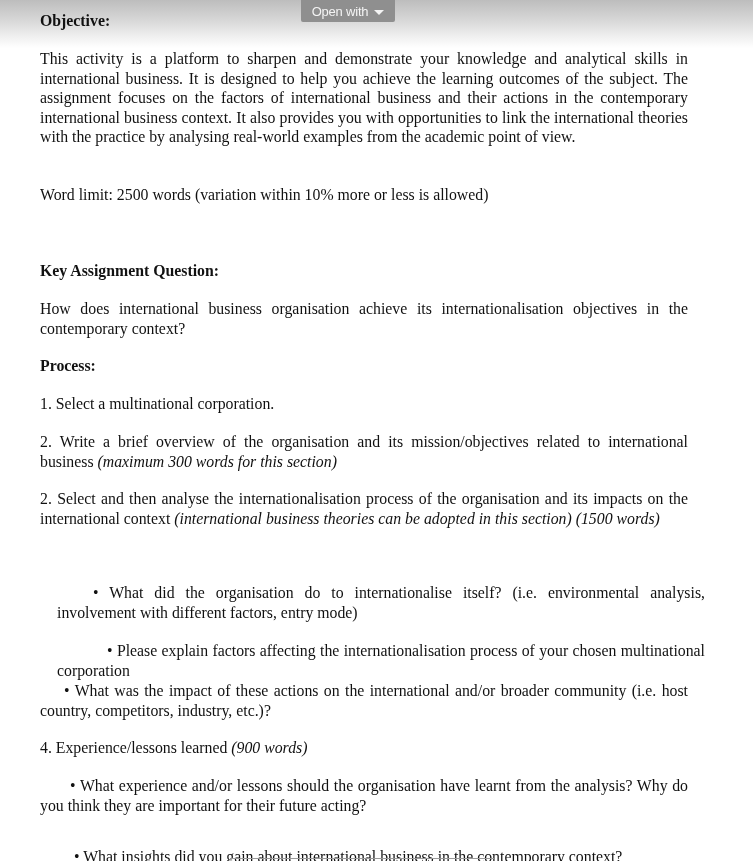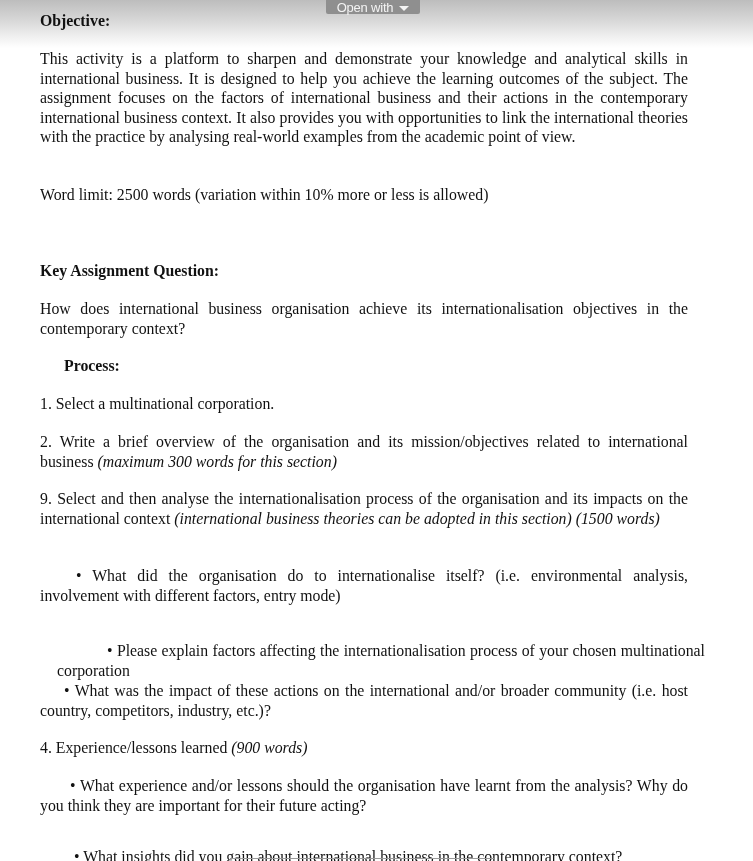--- a/index.html
+++ b/index.html
@@ -8,21 +8,21 @@
     position:relative;
     font-family:"Liberation Serif", "DejaVu Serif", serif;
     color:#111;
   }
   .top-shade {
     position:absolute; left:0; top:0; width:753px; height:48px;
     background:linear-gradient(to bottom, #bdbdbd 0%, #d6d6d6 40%, #f2f2f2 80%, rgba(255,255,255,0) 100%);
     z-index:1;
   }
   .open-with {
-    position:absolute; left:326px; top:0; width:94px; height:14px;
+    position:absolute; left:301px; top:0; width:94px; height:22px;
     background:#8f8f8f; border-radius:0 0 2px 2px;
     color:#f4f4f4; font-family:"Liberation Sans", "DejaVu Sans", sans-serif;
     font-size:13px; display:flex; align-items:center; justify-content:center;
     gap:6px; z-index:3; cursor:pointer; letter-spacing:-0.2px;
   }
   .caret {
     width:0; height:0; border-left:5px solid transparent; border-right:5px solid transparent;
     border-top:5px solid #f4f4f4; margin-top:3px;
   }
   .doc {
@@ -56,29 +56,29 @@
   <div class="heading" style="top:11px;">Objective:</div>
 
   <p class="para last-left" style="top:49px; margin:0;">This activity is a platform to sharpen and demonstrate your knowledge and analytical skills in international business. It is designed to help you achieve the learning outcomes of the subject. The assignment focuses on the factors of international business and their actions in the contemporary international business context. It also provides you with opportunities to link the international theories with the practice by analysing real-world examples from the academic point of view.</p>
 
   <p class="para last-left" style="top:185px; margin:0;">Word limit: 2500 words (variation within 10% more or less is allowed)</p>
 
   <div class="heading" style="top:261px;">Key Assignment Question:</div>
 
   <p class="para last-left" style="top:299px; margin:0;">How does international business organisation achieve its internationalisation objectives in the contemporary context?</p>
 
-  <div class="heading" style="top:356px;margin-left:24px;">Process:</div>
+  <div class="heading" style="top:356px;">Process:</div>
 
   <p class="para last-left" style="top:394px; margin:0;">1. Select a multinational corporation.</p>
 
   <p class="para last-left" style="top:432px; margin:0;"><span>2. Write a brief overview of the organisation and its mission/objectives related to international business </span><em>(maximum 300 words for this section)</em></p>
 
-  <p class="para last-left" style="top:489px; margin:0;"><span>9. Select and then analyse the internationalisation process of the organisation and its impacts on the international context </span><em>(international business theories can be adopted in this section) (1500 words)</em></p>
+  <p class="para last-left" style="top:489px; margin:0;"><span>2. Select and then analyse the internationalisation process of the organisation and its impacts on the international context </span><em>(international business theories can be adopted in this section) (1500 words)</em></p>
 
-  <p class="para last-left ind1" style="top:566px; margin:0;">• What did the organisation do to internationalise itself? (i.e. environmental analysis, involvement with different factors, entry mode)</p>
+  <p class="para last-left ind1" style="top:566px; margin:17px;">• What did the organisation do to internationalise itself? (i.e. environmental analysis, involvement with different factors, entry mode)</p>
 
   <p class="para last-left ind2" style="top:624px; margin:17px;">• Please explain factors affecting the internationalisation process of your chosen multinational corporation</p>
 
   <p class="para last-left ind3" style="top:681px; margin:0;">• What was the impact of these actions on the international and/or broader community (i.e. host country, competitors, industry, etc.)?</p>
 
   <p class="para last-left" style="top:738px; margin:0;"><span>4. Experience/lessons learned </span><em>(900 words)</em></p>
 
   <p class="para last-left ind4" style="top:776px; margin:0;">• What experience and/or lessons should the organisation have learnt from the analysis? Why do you think they are important for their future acting?</p>
 
   <p class="para last-left ind5" style="top:833px; margin:14px;">• What insights did you gain about international business in the contemporary context?</p>

